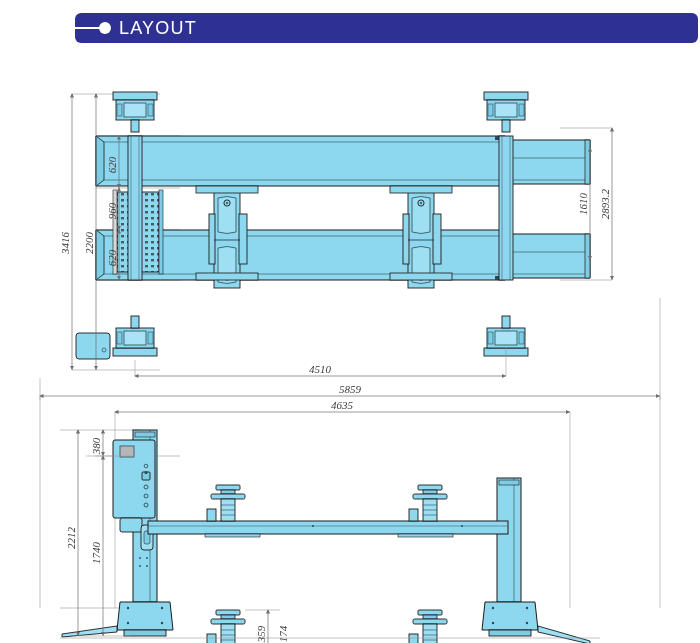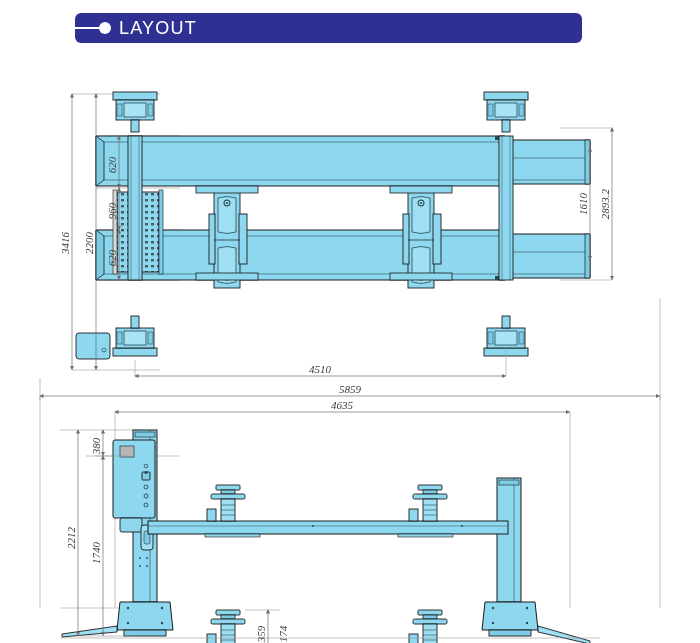--- a/index.html
+++ b/index.html
@@ -5,21 +5,21 @@
   html,body{margin:0;padding:0;}
   body{
     width:700px;height:643px;background:#ffffff;
     font-family:"Liberation Sans", sans-serif;
     overflow:hidden;position:relative;
   }
   #root{position:relative;width:700px;height:643px;}
 
   
   .title-bar{
-    position:absolute;left:75px;top:13px;width:507px;height:30px;
+    position:absolute;left:75px;top:13px;width:623px;height:30px;
     background:#2e3192;border-radius:6px;
     display:flex;align-items:center;
   }
   .title-lead{
     position:absolute;left:-8px;top:14px;width:38px;height:2px;background:#ffffff;
   }
   .title-dot{
     position:absolute;left:24px;top:9px;width:12px;height:12px;border-radius:50%;
     background:#ffffff;
   }

